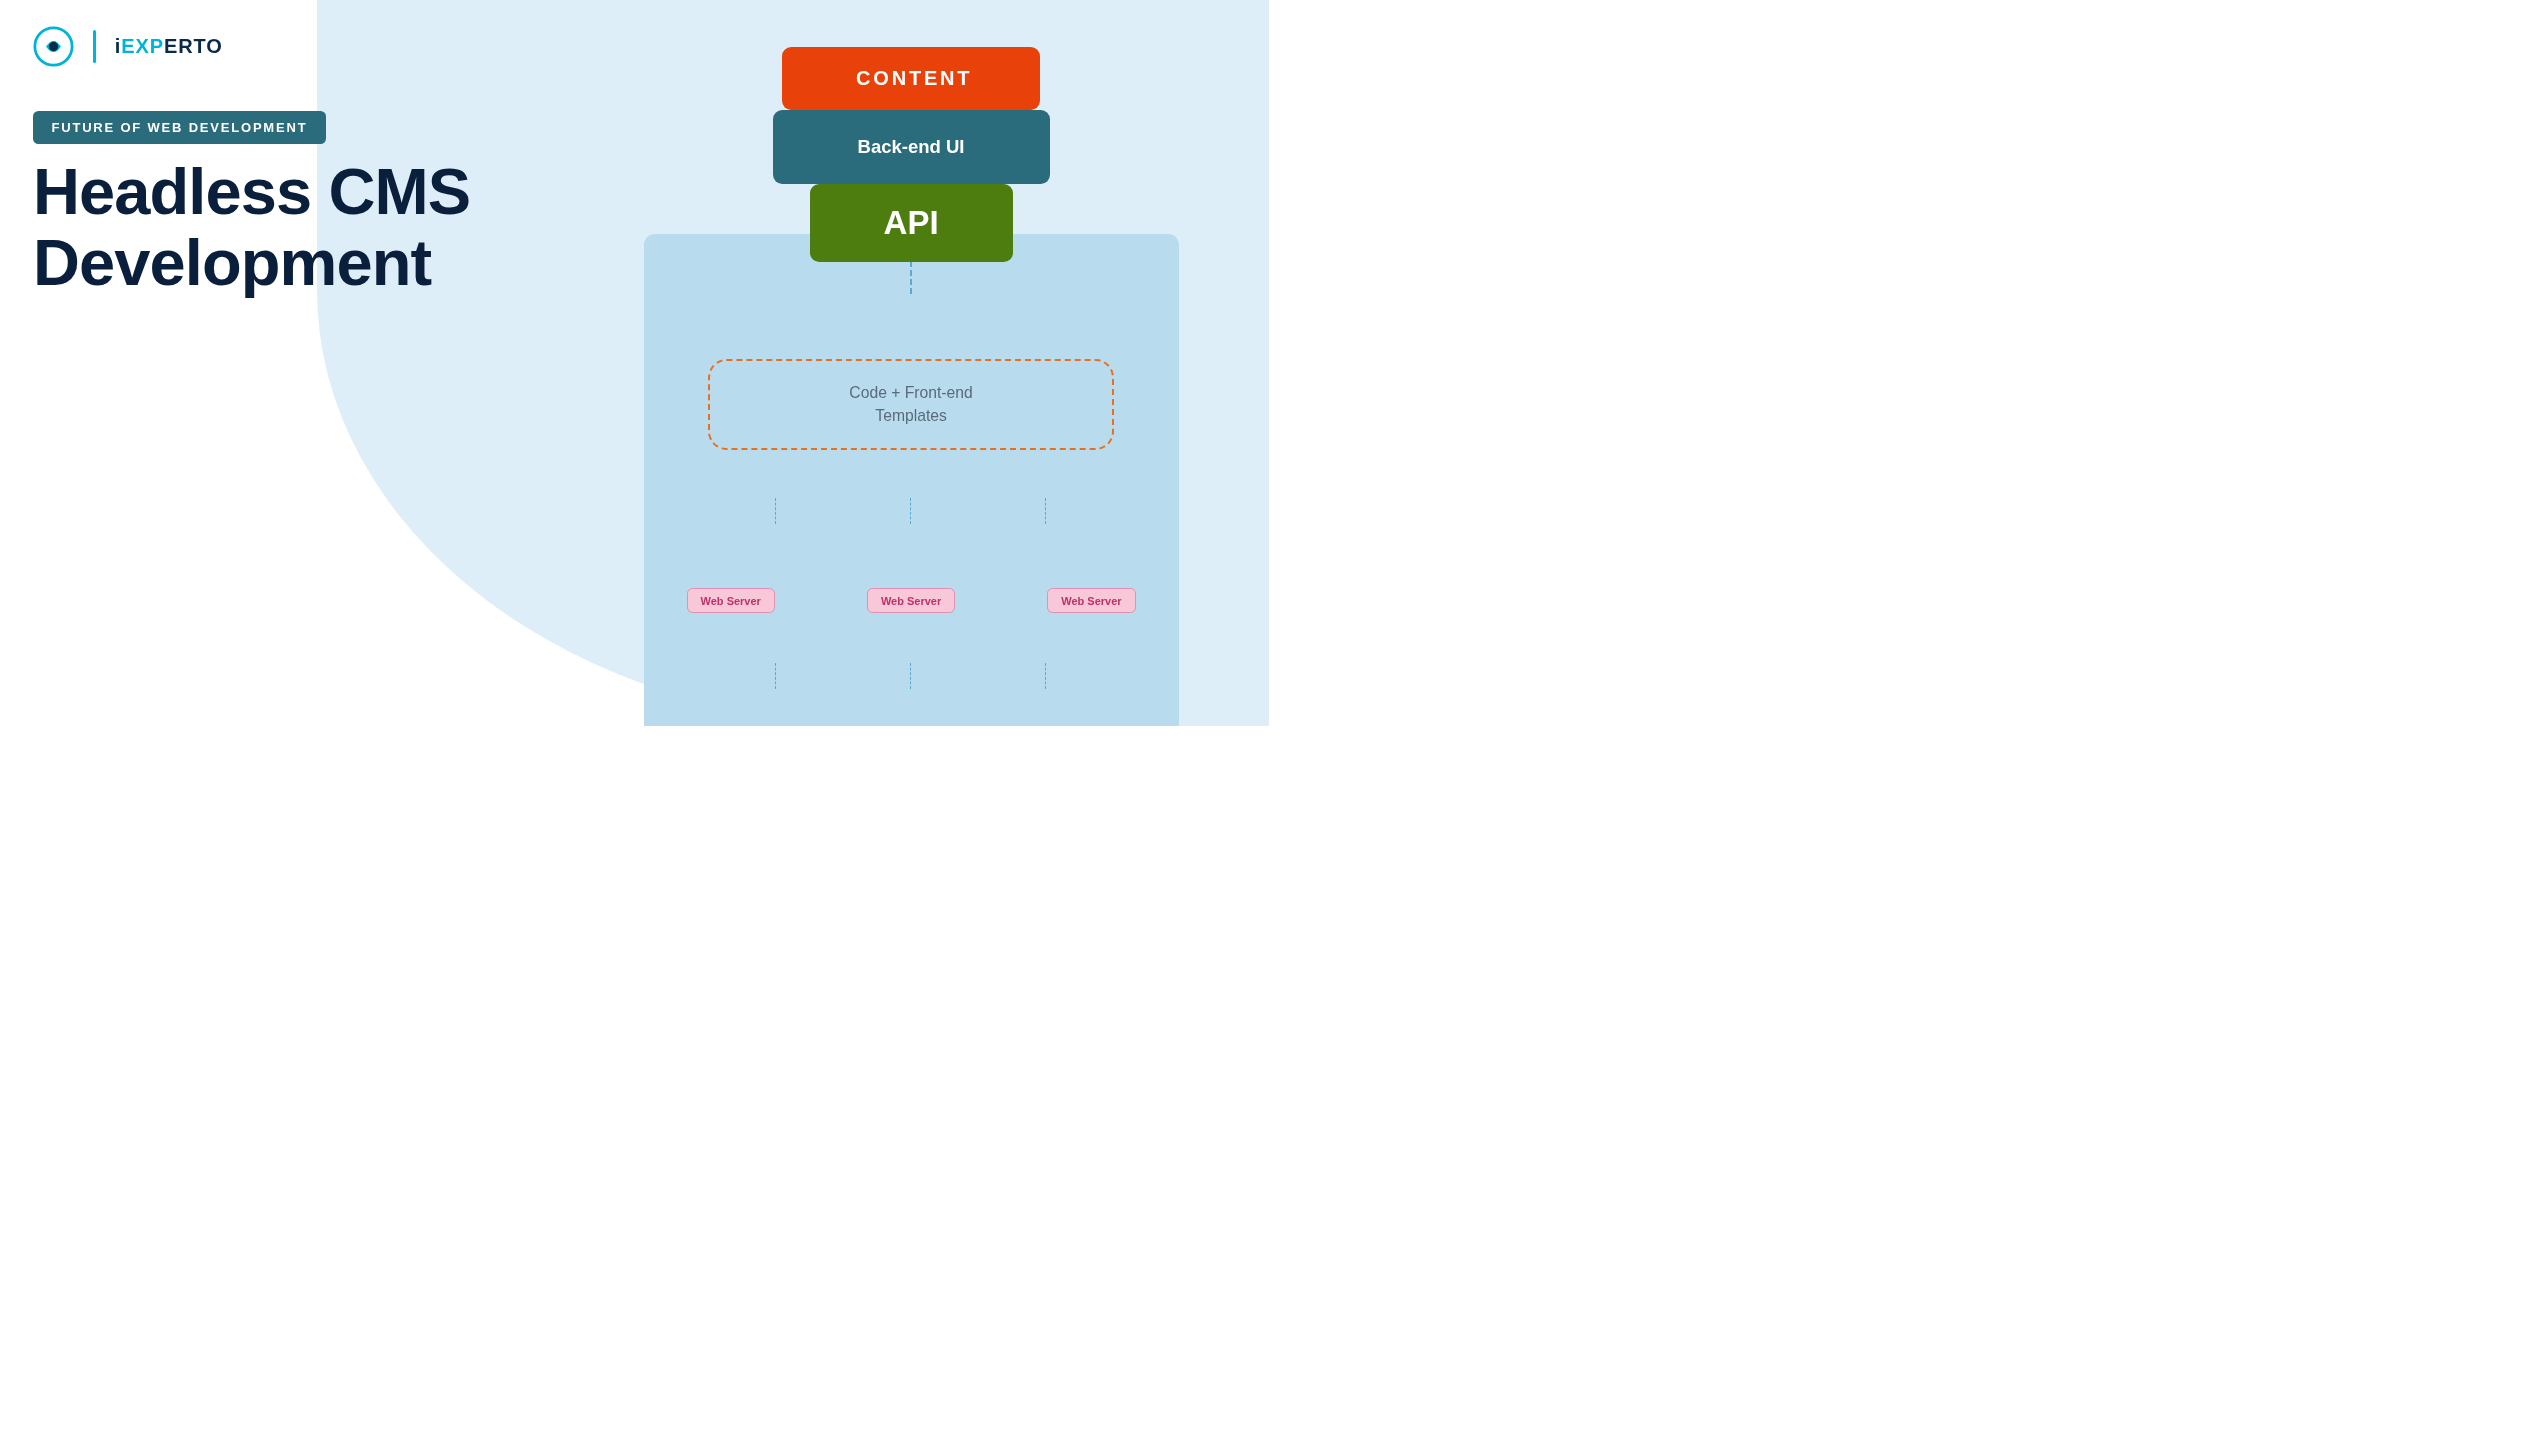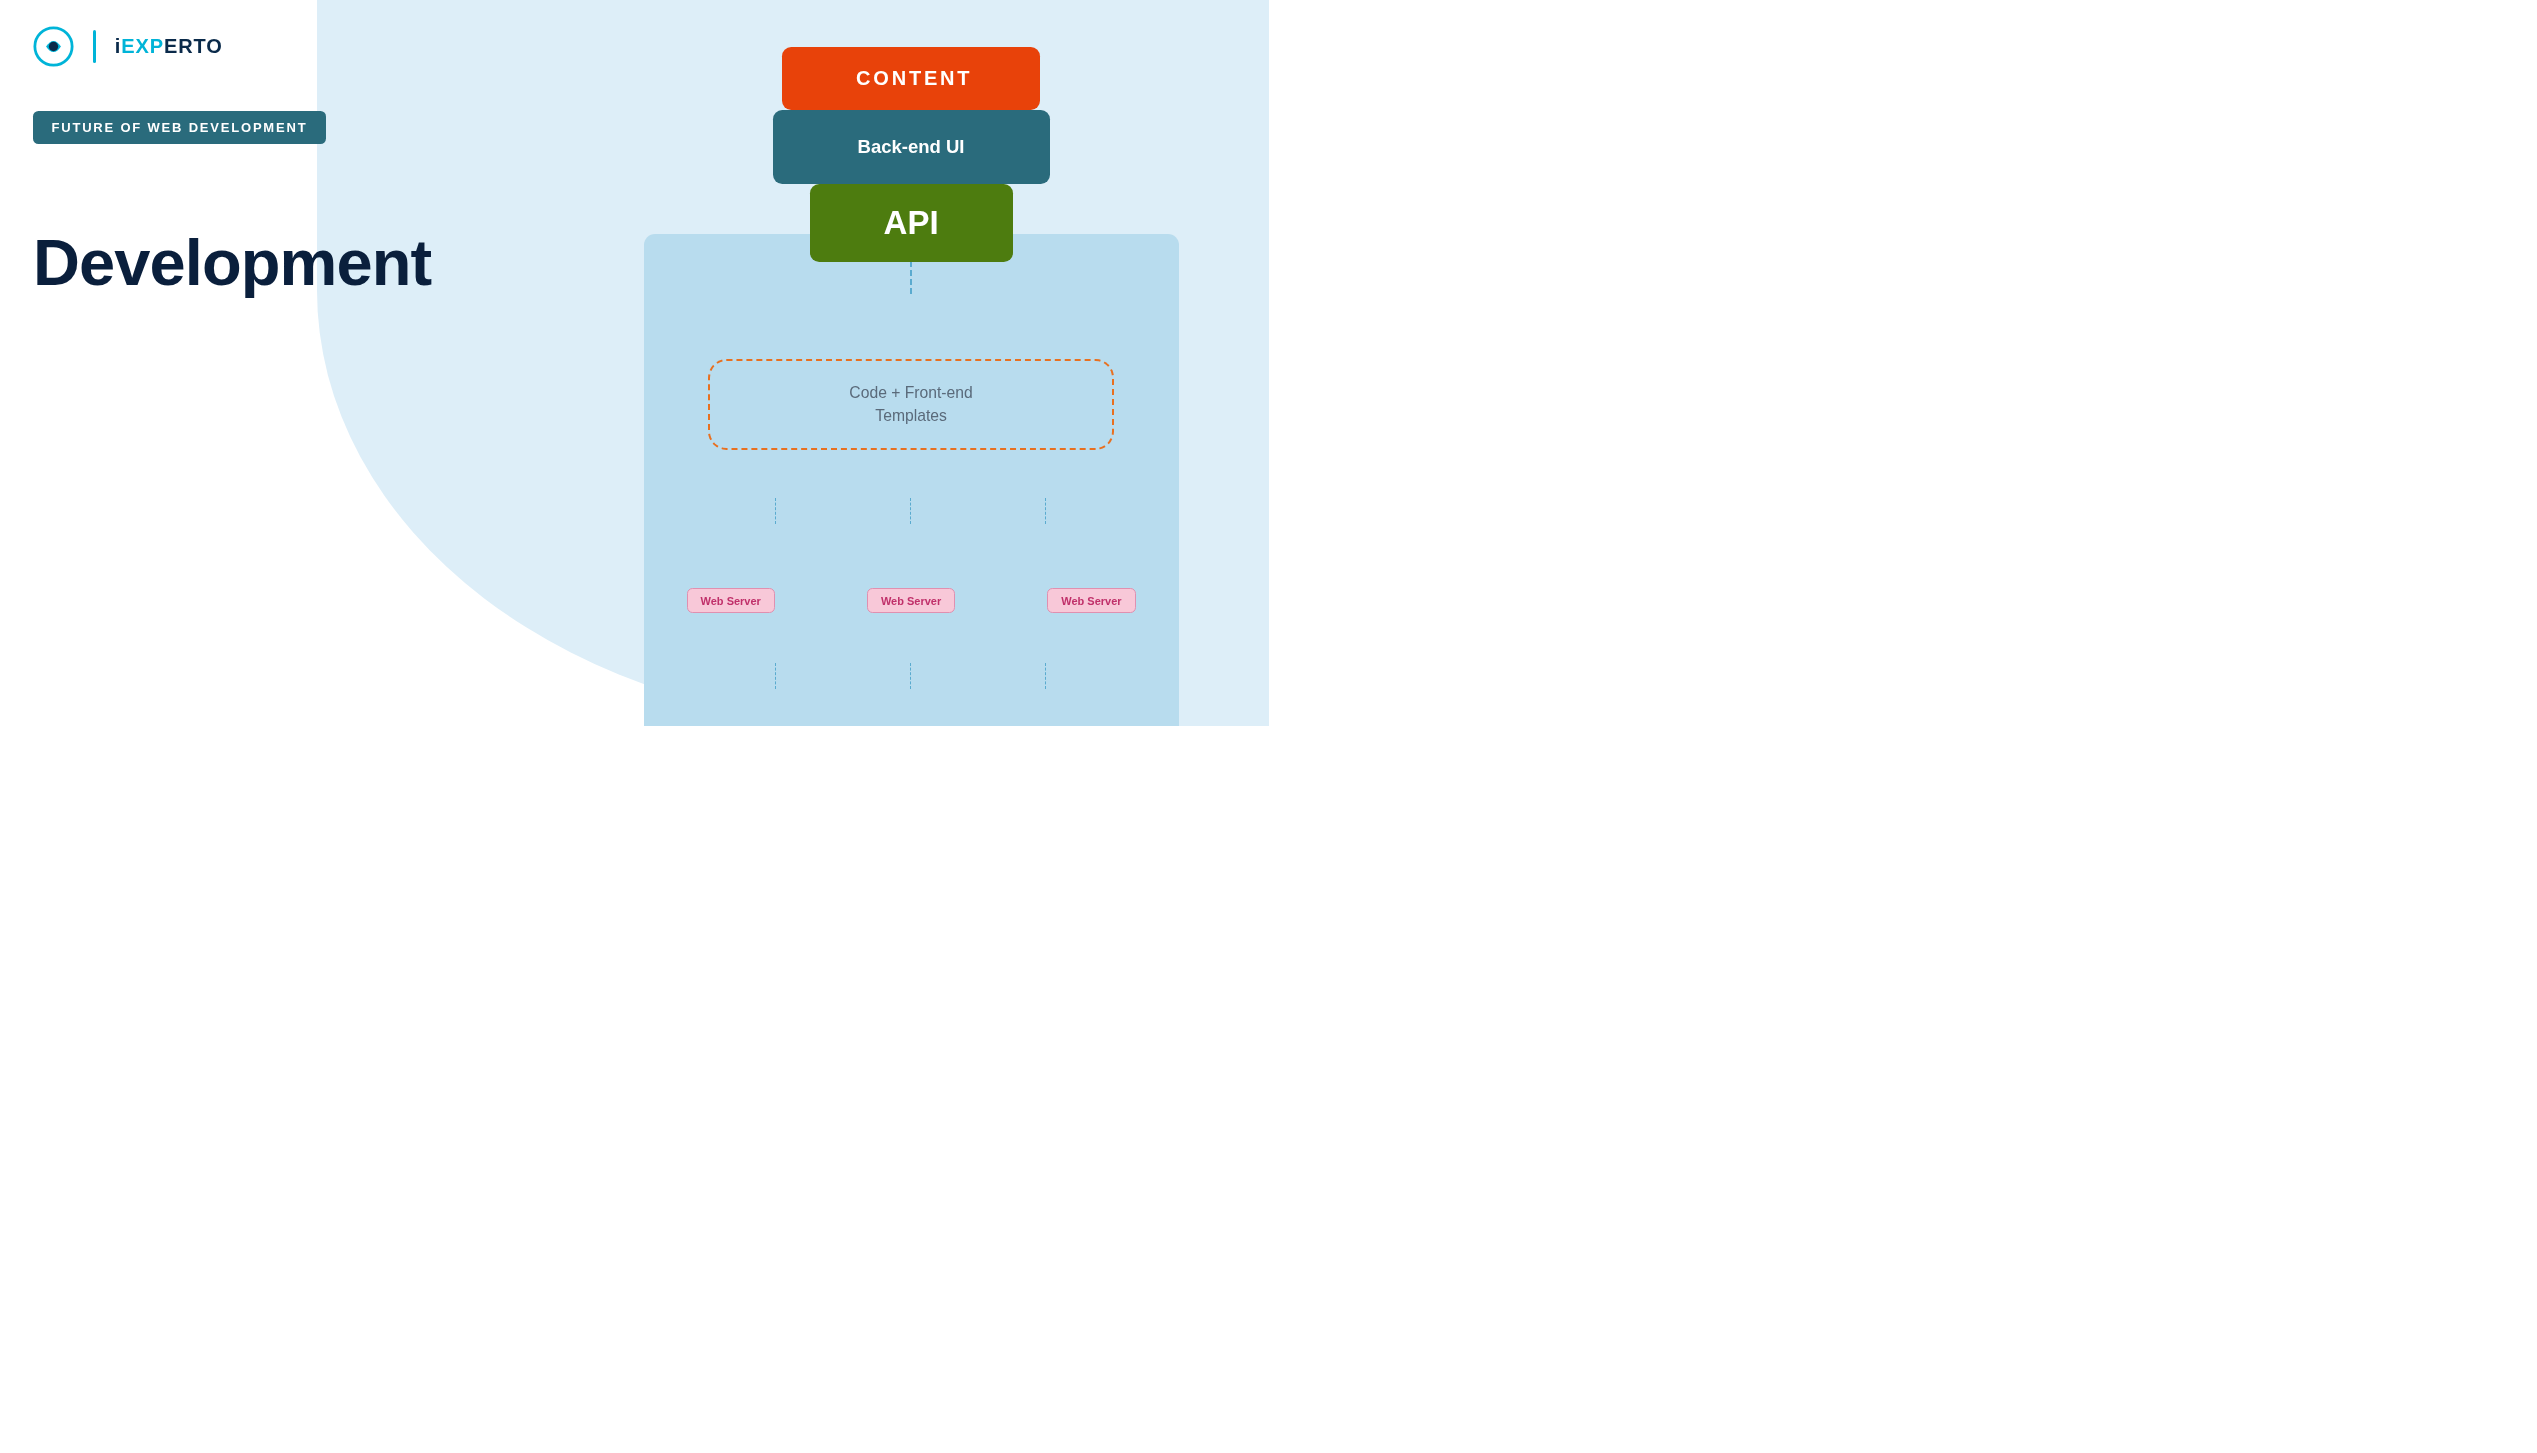--- a/index.html
+++ b/index.html
@@ -243,21 +243,21 @@
     <path d="M14 22 Q22 10 30 22 Q22 34 14 22Z" fill="#00b4d8"></path>
     <circle cx="22" cy="22" r="5" fill="#0a2a4a"></circle>
   </svg>
   <div class="logo-divider"></div>
   <div class="logo-text">i<span>EXP</span>ERTO</div>
 </div>
 
 <div class="left-content">
   <div class="subtitle-badge">FUTURE OF WEB DEVELOPMENT</div>
   <div class="main-title">
-    <br>
+    <span>Headless CMS</span><br>
     <span>Development</span>
   </div>
 </div>
 
 <div class="diagram-area">
 
   <div class="node-content">CONTENT</div>
 
   <div class="dotted-line-v"></div>
 

